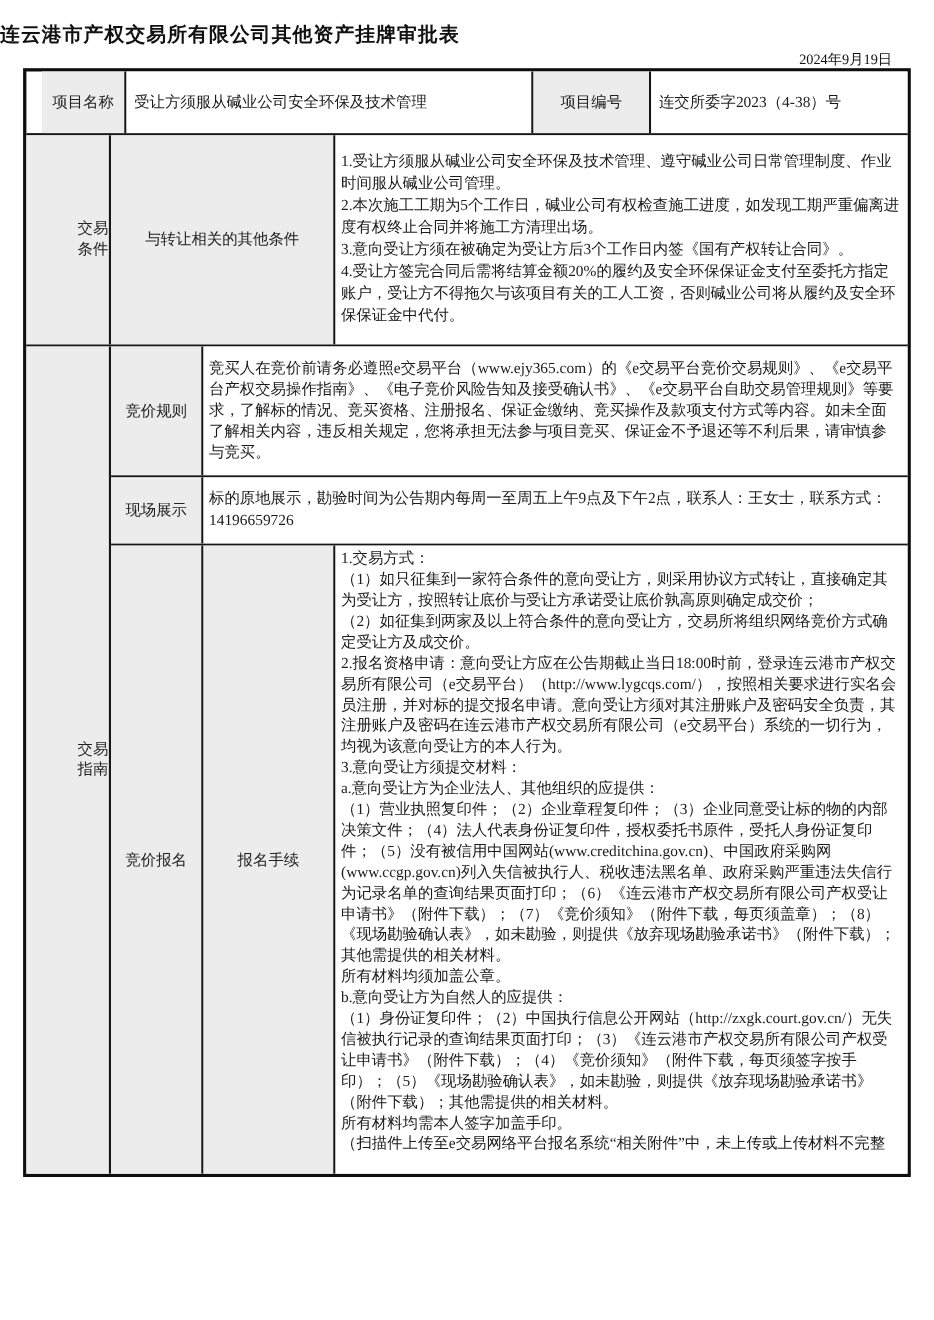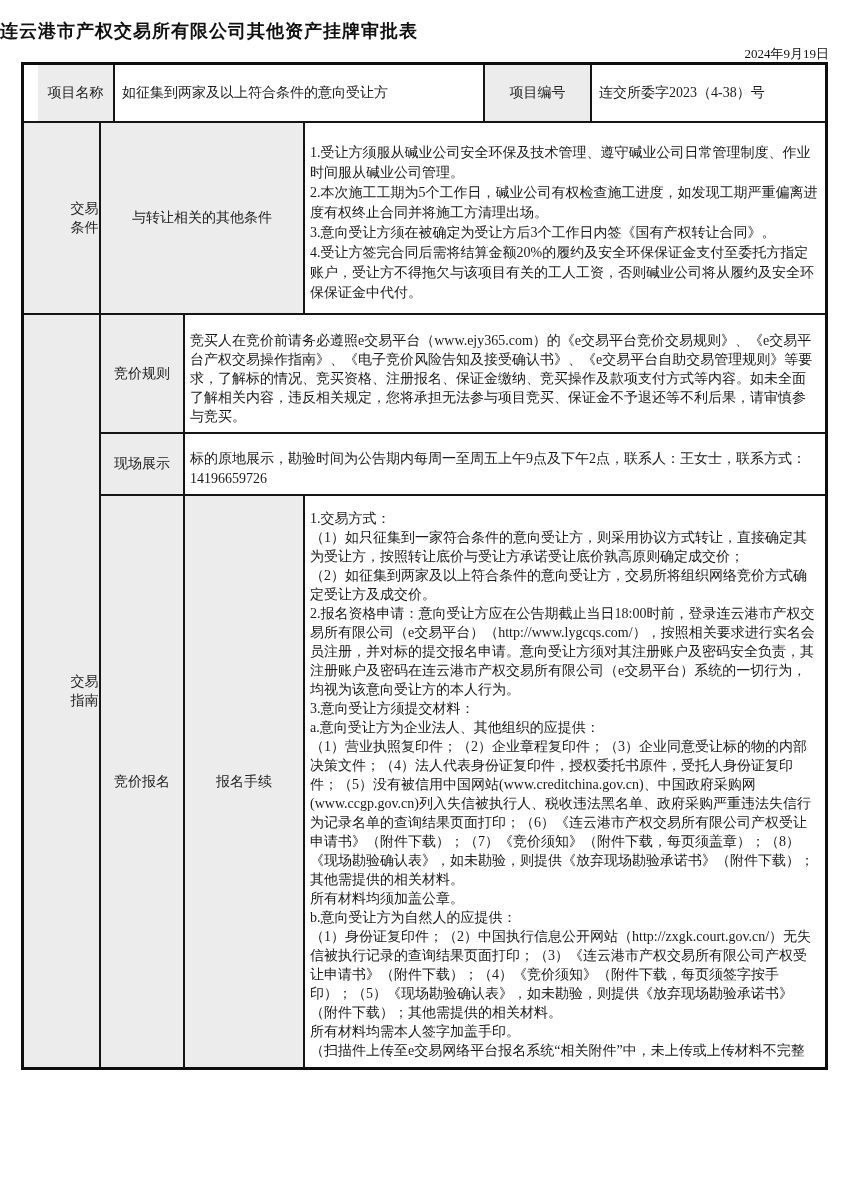--- a/index.html
+++ b/index.html
@@ -6,21 +6,21 @@
   .page{
     position:relative;width:849px;height:1200px;background:#ffffff;
     font-family:"Liberation Serif","DejaVu Serif",serif;color:#1c1c1c;
     overflow:hidden;
   }
   .title{
     position:absolute;top:19px;left:0;width:100%;
     font-size:18px;font-weight:bold;letter-spacing:1px;color:#111;
   }
   .date{
-    position:absolute;top:45px;right:20px;font-size:13px;color:#111;
+    position:absolute;top:45px;right:38px;font-size:13px;color:#111;
   }
   .doc-table{
     position:absolute;left:21px;top:62px;width:807px;height:1008px;
     border:3px solid #0e0e0e;display:flex;flex-direction:column;
     box-sizing:border-box;font-size:14px;
   }
   
   .row{display:flex;flex-direction:row;min-height:0;}
   .col{display:flex;flex-direction:column;min-height:0;}
   .col > .row{border-bottom:2px solid #151515;}
@@ -31,21 +31,21 @@
   
   .cell{overflow:hidden;}
   .label{
     background:#ececec;display:flex;align-items:center;justify-content:center;
     text-align:center;color:#222;flex:0 0 auto;
   }
   .value{
     background:#fff;display:flex;align-items:center;
     padding:2px 6px 2px 7px;color:#1a1a1a;
   }
-  .content{background:#fff;padding:13px 6px 3px 5px;color:#1a1a1a;}
+  .content{background:#fff;padding:3px 6px 3px 5px;color:#1a1a1a;}
   .content p{margin:0;line-height:20px;}
   .vcenter{display:flex;flex-direction:column;justify-content:center;}
   .narrow{display:inline-block;width:2.2em;line-height:19px;margin-left:46px;}
   
   .w-cat{width:77px;}
   .w-pnv{width:370px;flex:0 0 auto;}
   .w-pnl{width:107px;}
   .w-sub2{width:204px;}
   .w-lbl2{width:84px;}
   .w-lbl3{width:120px;}
@@ -62,21 +62,21 @@
 <body>
 
 <div class="page">
   <div class="title">连云港市产权交易所有限公司其他资产挂牌审批表</div>
   <div class="date">2024年9月19日</div>
 
   <div class="doc-table col">
 
     <div class="row h-r1">
       <div class="cell label w-cat">项目名称</div>
-      <div class="cell value w-pnv">如征集到两家及以上符合条件的意向受让方</div>
+      <div class="cell value w-pnv">受让方须服从碱业公司安全环保及技术管理</div>
       <div class="cell label w-pnl">项目编号</div>
       <div class="cell value flex1">连交所委字2023（4-38）号</div>
     </div>
 
     <div class="row h-r2">
       <div class="cell label w-cat">
         <span class="narrow">交易条件</span>
       </div>
       <div class="cell label w-sub2">与转让相关的其他条件</div>
       <div class="cell content flex1 vcenter">

